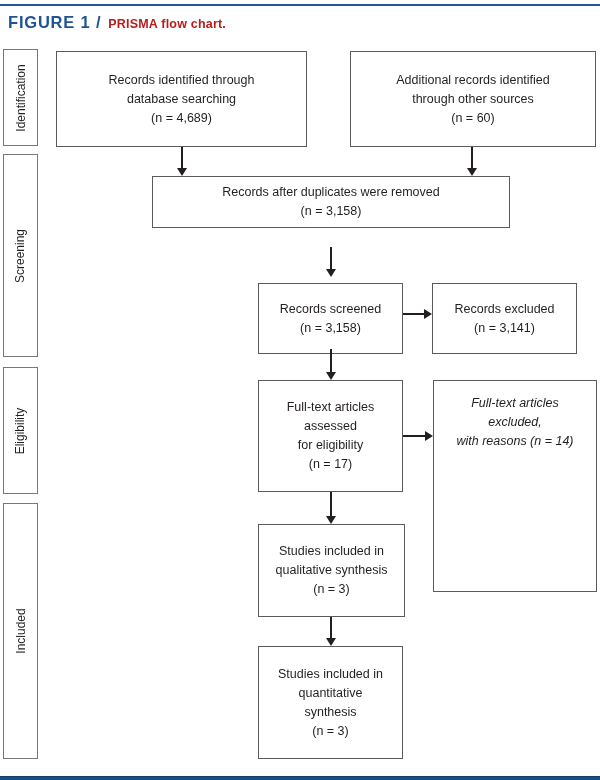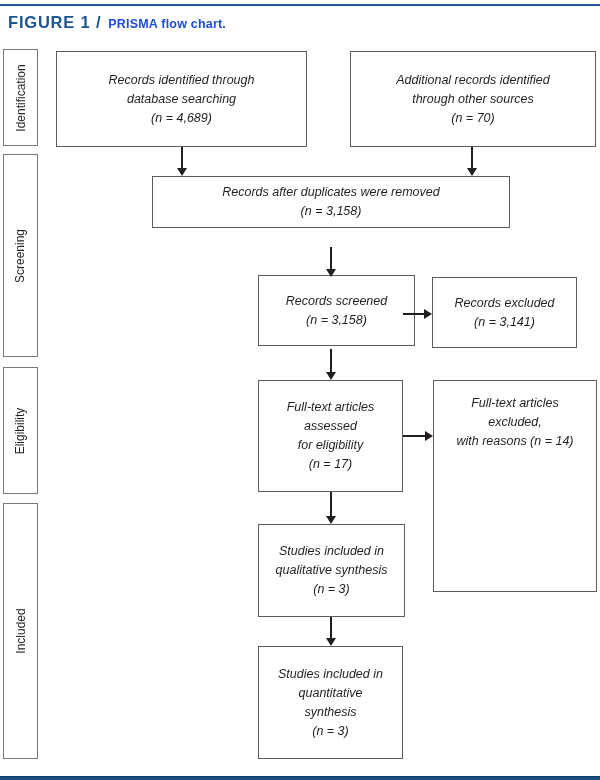--- a/index.html
+++ b/index.html
@@ -22,21 +22,21 @@
     position: absolute; left: 8px; top: 9px;
     display: flex; align-items: baseline; gap: 7px;
     white-space: nowrap;
   }
   .fig-label {
     font-size: 16.5px; font-weight: 700; letter-spacing: 0.8px;
     color: #1d5593;
   }
   .fig-caption {
     font-size: 12.5px; font-weight: 700; letter-spacing: 0.2px;
-    color: #1d4ed8;
+    color: #b91c1c;
   }
   .stage {
     position: absolute; left: 3px; width: 35px;
     border: 1.5px solid #77787b;
     background: #ffffff;
     display: flex; align-items: center; justify-content: center;
     box-sizing: border-box;
   }
   .stage span {
     transform: rotate(-90deg);
@@ -51,21 +51,20 @@
     box-sizing: border-box;
     display: flex; flex-direction: column;
     align-items: center; justify-content: center;
     text-align: center;
   }
   .btext {
     white-space: pre-line;
     font-size: 12.5px;
     line-height: 19px;
     color: #231f20;
-    font-style: italic;
   }
   .fbox.reasons {
     justify-content: flex-start;
     padding-top: 13px;
   }
   .btext.italic { font-style: italic; }
   .btext.gap-above { margin-top: 19px; }
   .arrow-down {
     position: absolute; width: 1.5px; background: #231f20;
   }
@@ -123,34 +122,34 @@
 
   <div class="fbox" style="left:56px;top:47px;width:251px;height:96px">
     <div class="btext">Records identified through
 database searching
 (n = 4,689)</div>
   </div>
 
   <div class="fbox" style="left:350px;top:47px;width:246px;height:96px">
     <div class="btext">Additional records identified
 through other sources
-(n = 70)</div>
+(n = 60)</div>
   </div>
 
   <div class="fbox" style="left:152px;top:172px;width:358px;height:52px">
     <div class="btext">Records after duplicates were removed
 (n = 3,158)</div>
   </div>
 
-  <div class="fbox" style="left:258px;top:271px;width:157px;height:71px">
+  <div class="fbox" style="left:258px;top:279px;width:145px;height:71px">
     <div class="btext">Records screened
 (n = 3,158)</div>
   </div>
 
-  <div class="fbox" style="left:432px;top:273px;width:145px;height:71px">
+  <div class="fbox" style="left:432px;top:279px;width:145px;height:71px">
     <div class="btext">Records excluded
 (n = 3,141)</div>
   </div>
 
   <div class="fbox" style="left:258px;top:376px;width:145px;height:112px">
     <div class="btext">Full-text articles
 assessed
 for eligibility
 (n = 17)</div>
   </div>

